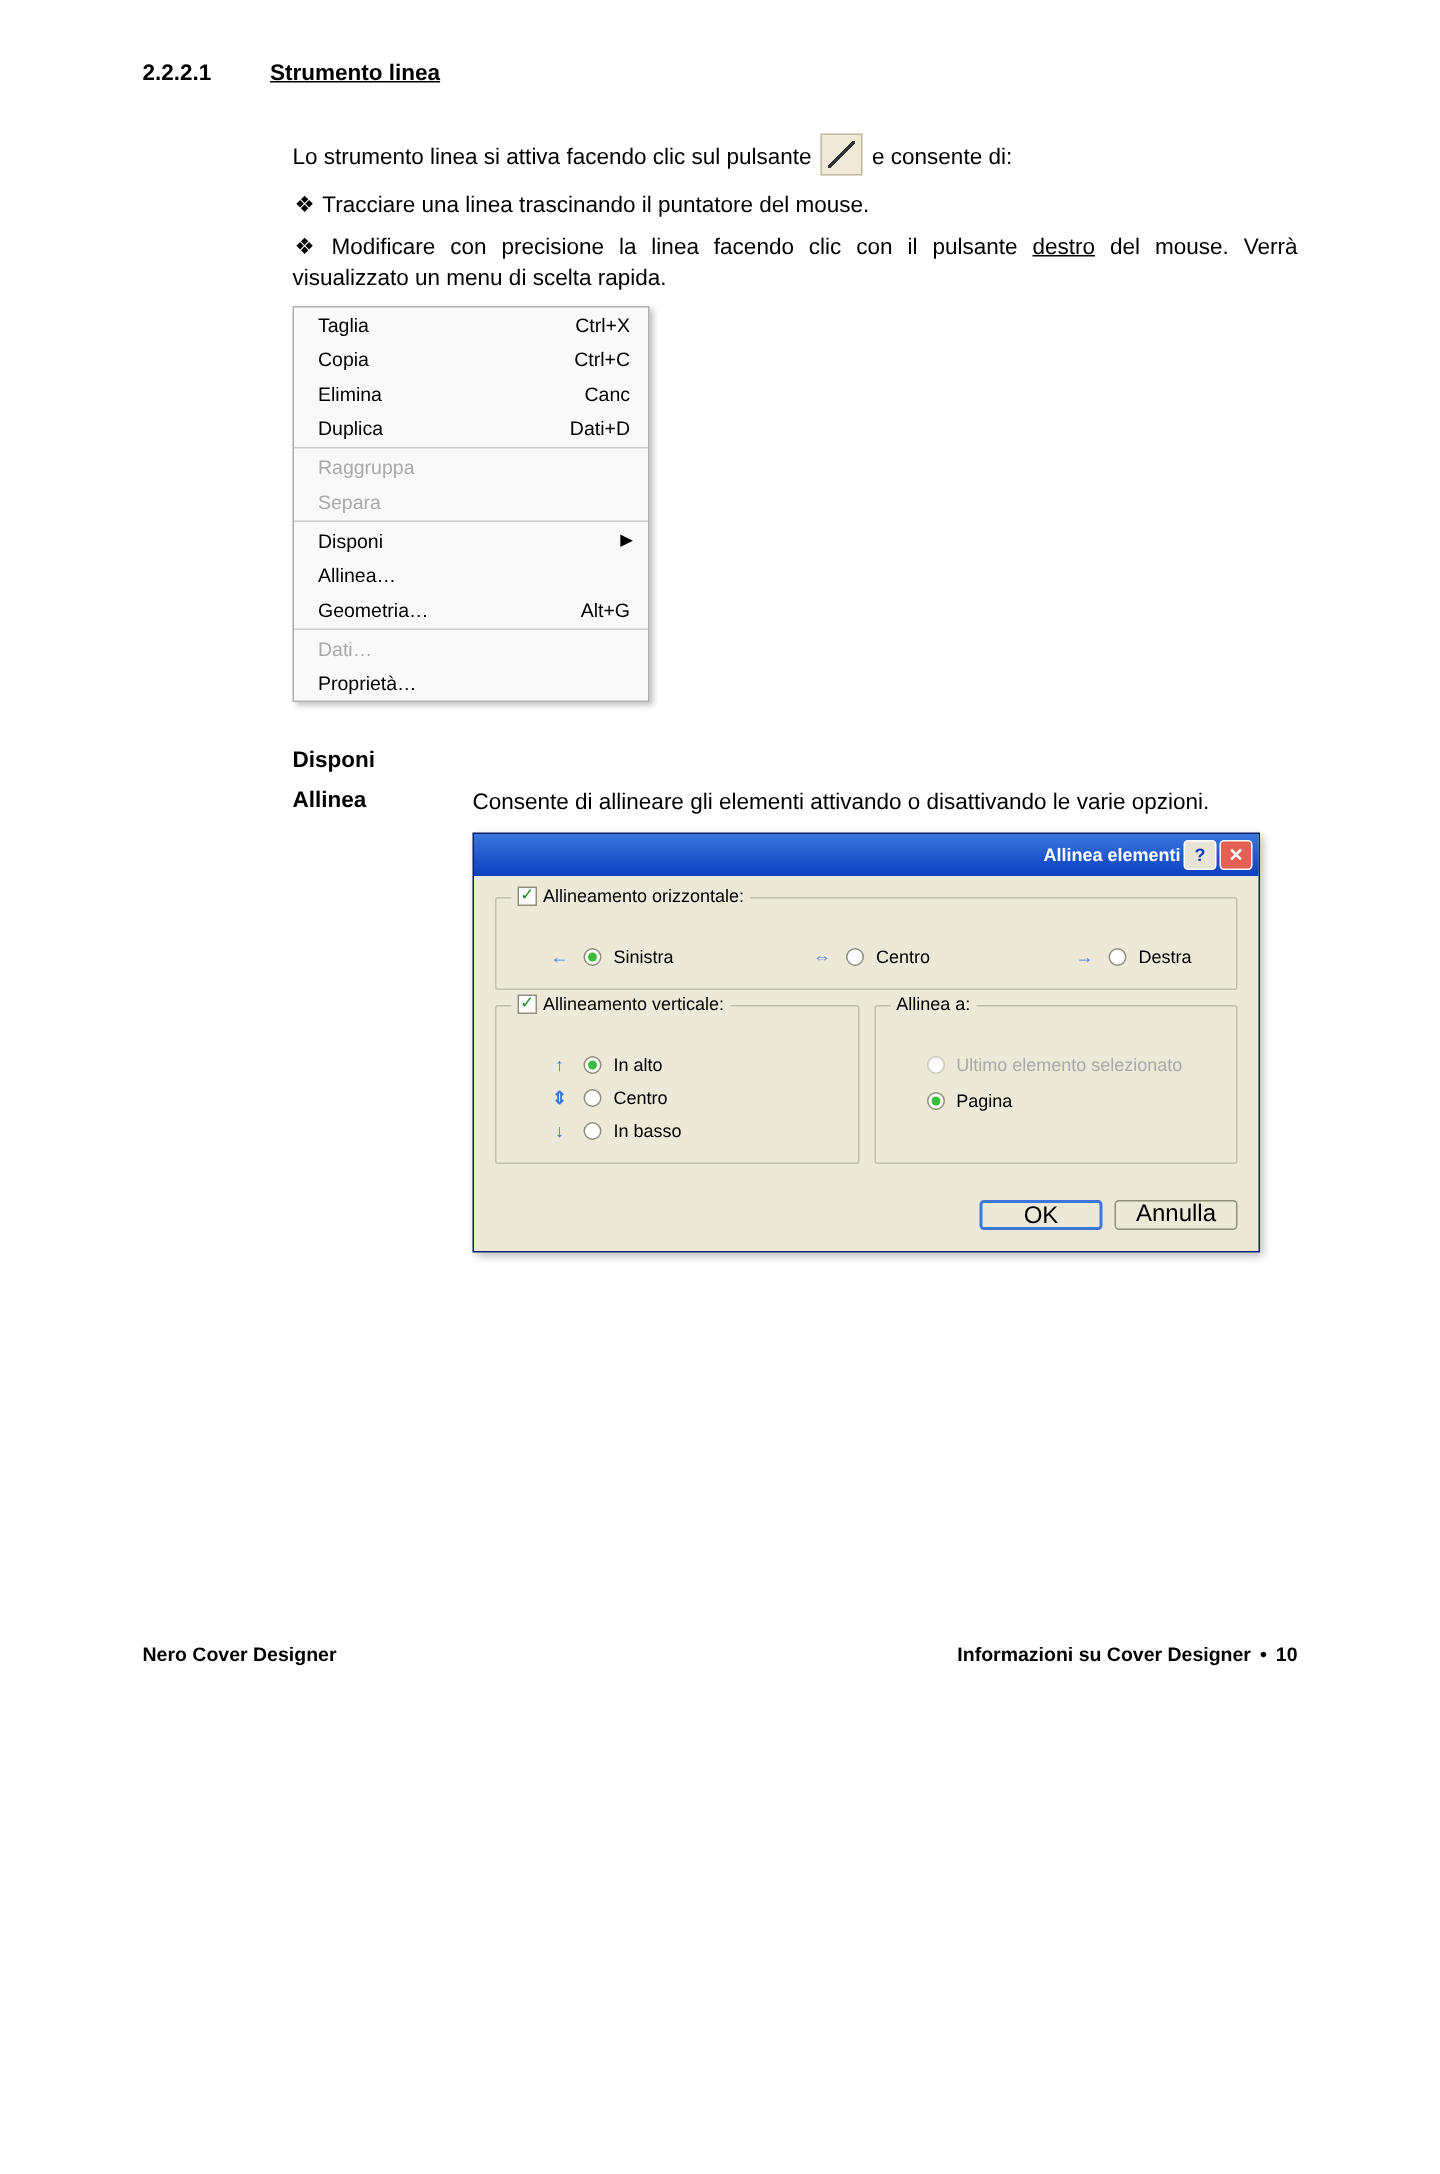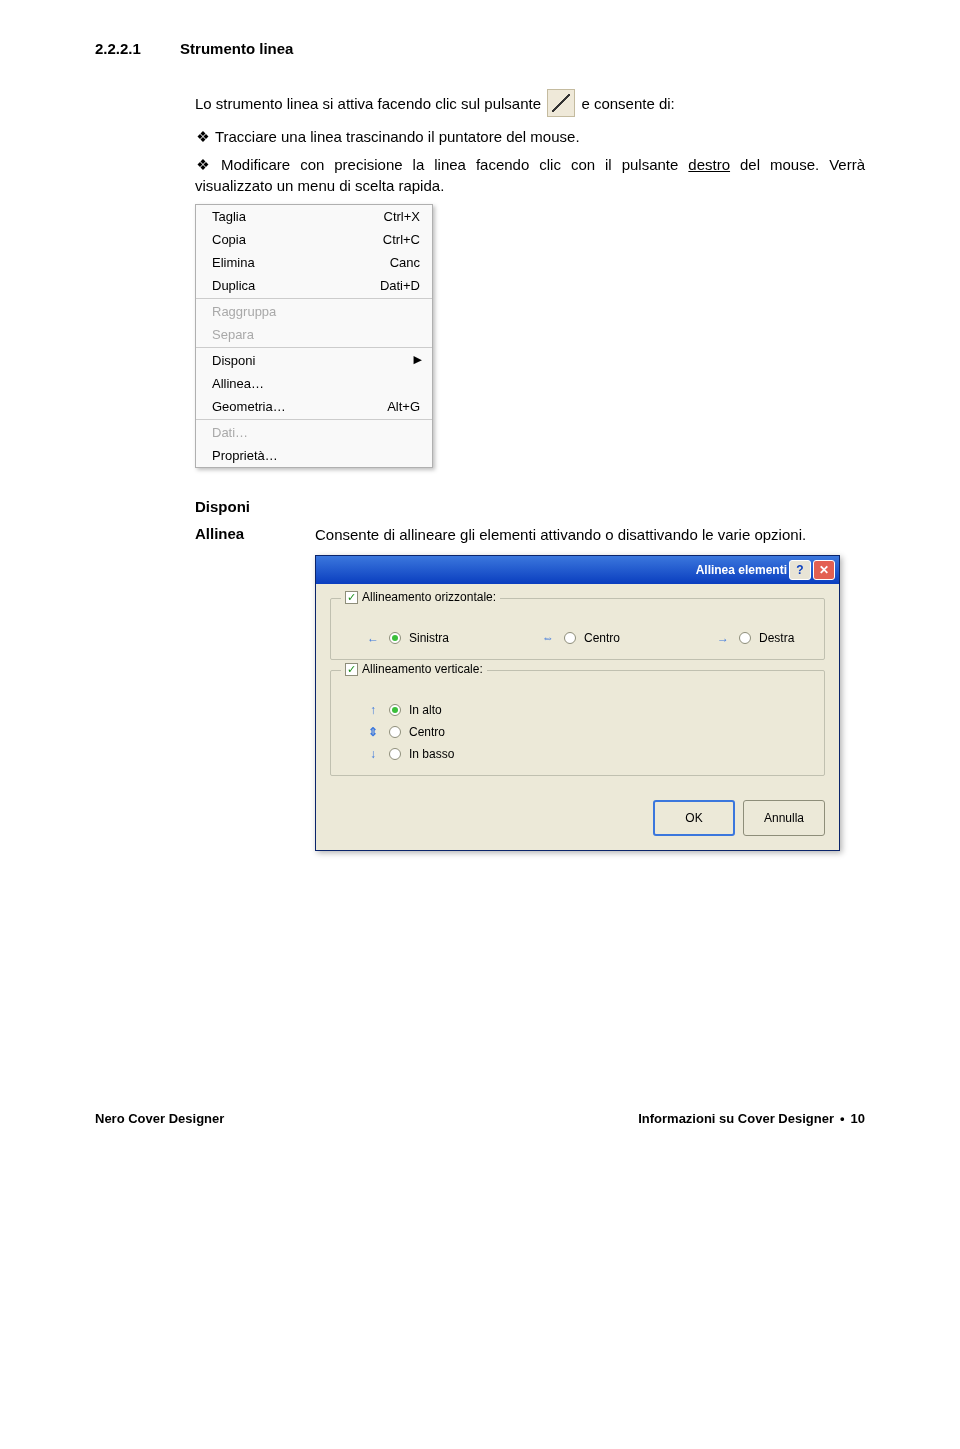--- a/index.html
+++ b/index.html
@@ -1,18 +1,18 @@
 <!DOCTYPE html>
 <html><head>
 <meta charset="utf-8">
 <style>
   * { margin:0; padding:0; box-sizing:border-box; }
   body { font-family: Arial, Helvetica, sans-serif; font-size:15px; background:#fff; color:#000; width:960px; margin:0 auto; padding:40px 95px 50px 95px; }
   .section-no { font-weight:bold; display:inline-block; }
-  .section-title { font-weight:bold; margin-left:35px; }
+  .section-title { font-weight:bold; margin-left:35px;text-decoration:underline; }
   .heading { margin-bottom:32px; }
   .indent { margin-left:100px; }
   .para { text-align:justify; margin-bottom:10px; line-height:1.35; }
   .icon-line-tool { display:inline-block; width:28px; height:28px; vertical-align:-8px; position:relative; background:#efe9d9; border:1px solid #c4bb9f; margin:0 2px; }
   .icon-line-tool::after { content:""; position:absolute; left:4px; top:4px; width:18px; height:18px; background:linear-gradient(135deg, transparent 46%, #333 46%, #333 54%, transparent 54%); }
   .bullet { display:inline-block; width:16px; text-align:center; }
   .list-item { text-align:justify; margin-bottom:8px; line-height:1.35; }
   u.und { text-decoration:underline; }
 
   
@@ -44,21 +44,21 @@
   .opt { display:flex; align-items:center; gap:8px; min-width:115px; }
   .radio { width:12px; height:12px; border-radius:50%; border:1px solid #8e8e7a; background:#fff; display:inline-flex; align-items:center; justify-content:center; }
   .radio.on::after { content:""; width:6px; height:6px; border-radius:50%; background:#3bbf3b; }
   .radio.disabled { border-color:#c9c9bc; }
   .opt.disabled { color:#a9a9a9; }
   .arrow-ico { width:16px; text-align:center; color:#3b77dd; font-weight:bold; }
   .two-col { display:flex; gap:10px; }
   .two-col .groupbox { flex:1; }
   .plainbox-title { position:absolute; top:-9px; left:10px; background:#ece9d8; padding:0 4px; }
   .dlg-buttons { display:flex; justify-content:flex-end; gap:8px; padding:0 14px 14px 0; }
-  .btn { min-width:82px; height:36px; background:#ece9d8; border:1px solid #8e8e7a; border-radius:3px; font-size:12px; }
+  .btn { min-width:82px; height:20px; background:#ece9d8; border:1px solid #8e8e7a; border-radius:3px; font-size:16px; }
   .btn.default { border:2px solid #3b77dd; }
 
   
   .footer { margin-top:260px; display:flex; justify-content:space-between; font-size:13px; font-weight:bold; }
   .footer .right { display:flex; align-items:center; gap:6px; }
   .dot { font-size:13px; }
 </style>
 </head>
 <body>
 
@@ -187,20 +187,31 @@
           <span class="radio"></span>
           <span>Centro</span>
         </div>
         <div class="opt" style="margin:4px 0 4px 20px;">
           <span class="arrow-ico">↓</span>
           <span class="radio"></span>
           <span>In basso</span>
         </div>
       </div>
 
+      <div class="groupbox">
+        <div class="plainbox-title">Allinea a:</div>
+        <div class="opt disabled" style="margin:4px 0 10px 20px;">
+          <span class="radio disabled"></span>
+          <span>Ultimo elemento selezionato</span>
+        </div>
+        <div class="opt" style="margin:4px 0 4px 20px;">
+          <span class="radio on"></span>
+          <span>Pagina</span>
+        </div>
+      </div>
     </div>
   </div>
   <div class="dlg-buttons">
     <button class="btn default">OK</button>
     <button class="btn">Annulla</button>
   </div>
 </div>
 </div>
 
 <div class="footer">

